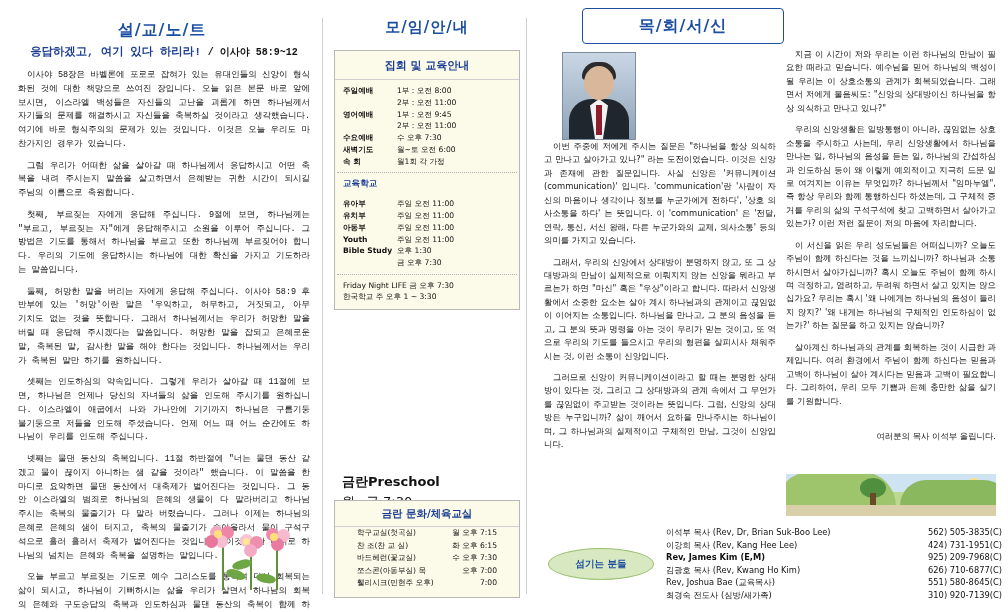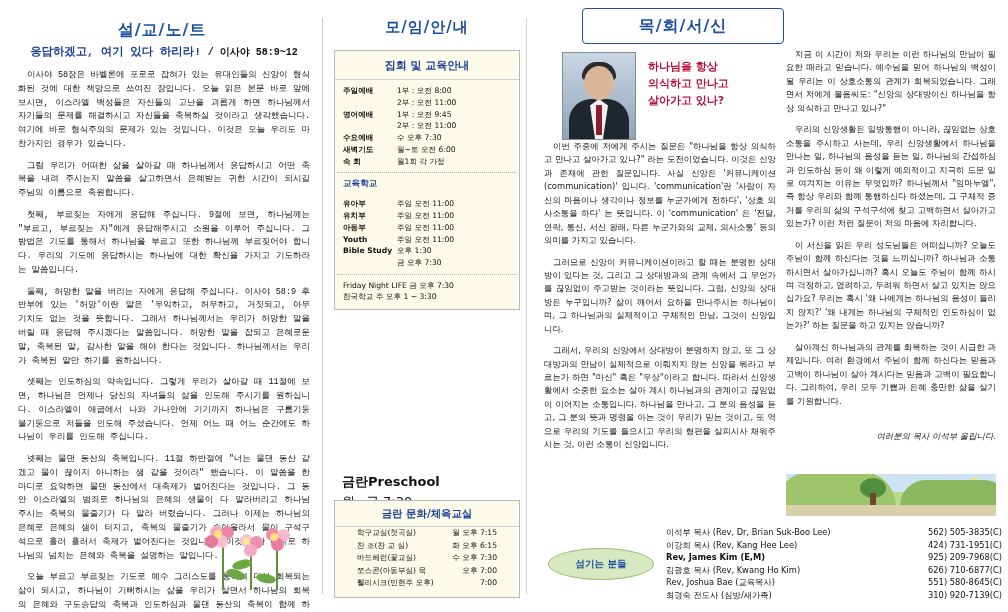--- a/index.html
+++ b/index.html
@@ -148,21 +148,20 @@
     font-size:8.3px;line-height:1.52;
   }
   .staff .row{display:flex;}
   .staff .nm{flex:1;white-space:nowrap;}
   .staff .ph{text-align:right;white-space:nowrap;}
   .staff .bold{font-weight:bold;}
 
   .r-closing{
     position:absolute;left:256px;top:430px;width:210px;font-size:8.4px;line-height:1.6;
     text-align:right;
-    font-style:italic;
   }
 
   
   .flowers{position:absolute;left:196px;top:516px;width:118px;height:80px;}
   .fl{position:absolute;}
   .petal{position:absolute;width:13px;height:13px;border-radius:50%;}
   .stem{position:absolute;width:2px;background:#5f8f3a;}
   .leaf{position:absolute;width:20px;height:9px;border-radius:10px/5px;background:#6fa644;}
 
   
@@ -342,28 +341,25 @@
     </div>
 
     <div class="photo">
       <div class="body"></div>
       <div class="shirt"></div>
       <div class="tie"></div>
       <div class="hair"></div>
       <div class="head"></div>
     </div>
 
-    <div class="r-quote" style="white-space:pre-line;">하나님을 항상
-의식하고 만나고
-살아가고 있나?</div>
 
     <div class="r-col1">
       <p class="rbody">이번 주중에 저에게 주시는 질문은 "하나님을 항상 의식하고 만나고 살아가고 있나?" 라는 도전이었습니다. 이것은 신앙과 존재에 관한 질문입니다. 사실 신앙은 '커뮤니케이션 (communication)' 입니다. 'communication'란 '사람이 자신의 마음이나 생각이나 정보를 누군가에게 전하다', '상호 의사소통을 하다' 는 뜻입니다. 이 'communication' 은 '전달, 연락, 통신, 서신 왕래, 다른 누군가와의 교제, 의사소통' 등의 의미를 가지고 있습니다.</p>
+      <p class="rbody">그래서, 우리의 신앙에서 상대방이 분명하지 않고, 또 그 상대방과의 만남이 실제적으로 이뤄지지 않는 신앙을 뭐라고 부르는가 하면 "마신" 혹은 "우상"이라고 합니다. 따라서 신앙생활에서 소중한 요소는 살아 계시 하나님과의 관계이고 끊임없이 이어지는 소통입니다. 하나님을 만나고, 그 분의 음성을 듣고, 그 분의 뜻과 명령을 아는 것이 우리가 믿는 것이고, 또 역으로 우리의 기도를 들으시고 우리의 형편을 살피시사 채워주시는 것, 이런 소통이 신앙입니다.</p>
       <p class="rbody">그러므로 신앙이 커뮤니케이션이라고 할 때는 분명한 상대방이 있다는 것, 그리고 그 상대방과의 관계 속에서 그 무언가를 끊임없이 주고받는 것이라는 뜻입니다. 그럼, 신앙의 상대방은 누구입니까? 삶이 깨어서 요하을 만나주시는 하나님이며, 그 하나님과의 실제적이고 구체적인 만남, 그것이 신앙입니다.</p>
-      <p class="rbody">그래서, 우리의 신앙에서 상대방이 분명하지 않고, 또 그 상대방과의 만남이 실제적으로 이뤄지지 않는 신앙을 뭐라고 부르는가 하면 "마신" 혹은 "우상"이라고 합니다. 따라서 신앙생활에서 소중한 요소는 살아 계시 하나님과의 관계이고 끊임없이 이어지는 소통입니다. 하나님을 만나고, 그 분의 음성을 듣고, 그 분의 뜻과 명령을 아는 것이 우리가 믿는 것이고, 또 역으로 우리의 기도를 들으시고 우리의 형편을 살피시사 채워주시는 것, 이런 소통이 신앙입니다.</p>
     </div>
 
     <div class="r-col2">
       <p class="rbody">지금 이 시간이 저와 우리는 이런 하나님의 만남이 필요한 때라고 믿습니다. 예수님을 믿어 하나님의 백성이 될 우리는 이 상호소통의 관계가 회복되었습니다. 그래면서 저에게 물음씨도: "신앙의 상대방이신 하나님을 항상 의식하고 만나고 있나?"</p>
       <p class="rbody">우리의 신앙생활은 일방통행이 아니라, 끊임없는 상호 소통을 주시하고 사는데, 우리 신앙생활에서 하나님을 만나는 일, 하나님의 음성을 듣는 일, 하나님의 간섭하심과 인도하심 등이 왜 이렇게 예외적이고 지극히 드문 일로 여겨지는 이유는 무엇입까? 하나님께서 "임마누엘", 즉 항상 우리와 함께 통행하신다 하셨는데, 그 구체적 증거를 우리의 삶의 구석구석에 찾고 고백하면서 살아가고 있는가? 이런 저런 질문이 저의 마음에 자리합니다.</p>
       <p class="rbody">이 서신을 읽은 우리 성도님들은 어떠십니까? 오늘도 주님이 함께 하신다는 것을 느끼십니까? 하나님과 소통하시면서 살아가십니까? 혹시 오늘도 주님이 함께 하시며 걱정하고, 염려하고, 두려워 하면서 살고 있지는 않으십가요? 우리는 혹시 '왜 나에게는 하나님의 음성이 들리지 않지?' '왜 내게는 하나님의 구체적인 인도하심이 없는가?' 하는 질문을 하고 있지는 않습니까?</p>
       <p class="rbody">살아계신 하나님과의 관계를 회복하는 것이 시급한 과제입니다. 여러 환경에서 주님이 함께 하신다는 믿음과 고백이 하나님이 살아 계시다는 믿음과 고백이 필요합니다. 그리하여, 우리 모두 기쁨과 은혜 충만한 삶을 살기를 기원합니다.</p>
     </div>
 
     <div class="r-closing">여러분의 목사 이석부 올립니다.</div>

